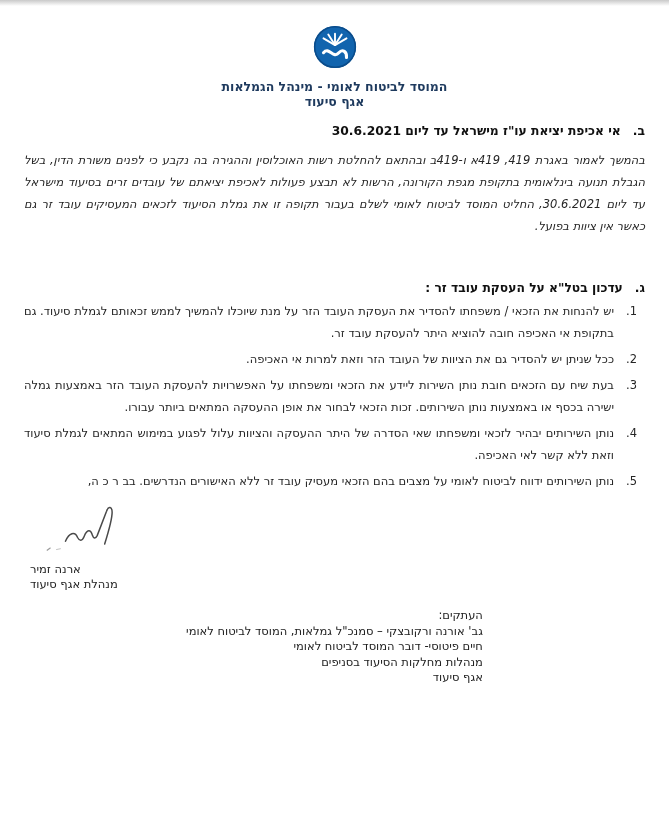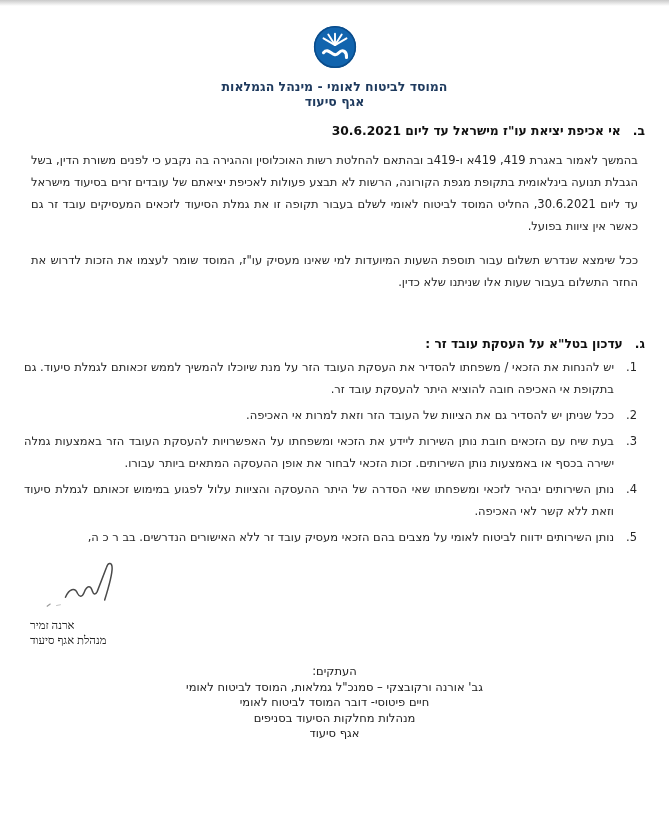--- a/index.html
+++ b/index.html
@@ -30,40 +30,40 @@
     color:#1e3a5e; line-height:15px;
   }
   .sec-heading {
     display:flex; gap:12px; font-weight:bold; font-size:12.3px;
     color:#111111;
   }
   .sec-heading.b { margin-top:15px; }
   .sec-heading.c { margin-top:44px; }
   .para {
     font-size:11.5px; line-height:22px; text-align:justify;
-    margin:7px;
+    margin:0;
+    font-style:italic;
   }
   .para.p1 { margin-top:11px; }
   .para.p2 { margin-top:12px; }
   .para.intro { margin-top:7px; }
   ol.items { list-style:none; margin:5px 0 0 0; padding:0 8px 0 0; }
   ol.items li {
     display:flex; gap:9px; font-size:11.5px; line-height:22px;
     margin-bottom:4px;
   }
   ol.items .num { flex:0 0 auto; min-width:14px; }
   ol.items .itxt { flex:1 1 auto; text-align:justify; }
   .sig-block { text-align:left; padding-left:2px; margin-top:10px; }
   .sig-name, .sig-role {
     text-align:left; font-size:11.5px; line-height:15px; color:#222;
     padding-left:4px;
-    font-family:Liberation Serif, serif;
   }
   .copies { margin-top:16px; text-align:center; }
-  .copies-inner { display:inline-block; text-align:center; }
+  .copies-inner { display:inline-block; text-align:right; }
   .copies div { font-size:11.5px; line-height:15.5px; color:#222; }
   .copies .copies-title { }
 </style>
 </head>
 <body>
 
 <div class="page">
   <div class="top-shade"></div>
 
   <div class="content">
@@ -87,21 +87,20 @@
 
     <div class="org-name">המוסד לביטוח לאומי - מינהל הגמלאות</div>
     <div class="org-dept">אגף סיעוד</div>
 
     <div class="sec-heading b">
       <span>ב.</span>
       <span>אי אכיפת יציאת עו"ז מישראל עד ליום 30.6.2021</span>
     </div>
 
     <p class="para p1">בהמשך לאמור באגרת 419, 419א ו-419ב ובהתאם להחלטת רשות האוכלוסין וההגירה בה נקבע כי לפנים משורת הדין, בשל הגבלת תנועה בינלאומית בתקופת מגפת הקורונה, הרשות לא תבצע פעולות לאכיפת יציאתם של עובדים זרים בסיעוד מישראל עד ליום 30.6.2021, החליט המוסד לביטוח לאומי לשלם בעבור תקופה זו את גמלת הסיעוד לזכאים המעסיקים עובד זר גם כאשר אין ציוות בפועל.</p>
-    <p class="para p2">ככל שימצא שנדרש תשלום עבור תוספת השעות המיועדות למי שאינו מעסיק עו"ז, המוסד שומר לעצמו את הזכות לדרוש את החזר התשלום בעבור שעות אלו שניתנו שלא כדין.</p>
 
     <div class="sec-heading c">
       <span>ג.</span>
       <span>עדכון בטל"א על העסקת עובד זר :</span>
     </div>
 
 
     <ol class="items">
       <li>
         <span class="num">1.</span>
@@ -110,21 +109,21 @@
       <li>
         <span class="num">2.</span>
         <span class="itxt">ככל שניתן יש להסדיר גם את הציוות של העובד הזר וזאת למרות אי האכיפה.</span>
       </li>
       <li>
         <span class="num">3.</span>
         <span class="itxt">בעת שיח עם הזכאים חובת נותן השירות ליידע את הזכאי ומשפחתו על האפשרויות להעסקת העובד הזר באמצעות גמלה ישירה בכסף או באמצעות נותן השירותים. זכות הזכאי לבחור את אופן ההעסקה המתאים ביותר עבורו.</span>
       </li>
       <li>
         <span class="num">4.</span>
-        <span class="itxt">נותן השירותים יבהיר לזכאי ומשפחתו שאי הסדרה של היתר ההעסקה והציוות עלול לפגוע במימוש זכאותם לגמלת סיעוד וזאת ללא קשר לאי האכיפה.</span>
+        <span class="itxt">נותן השירותים יבהיר לזכאי ומשפחתו שאי הסדרה של היתר ההעסקה והציוות עלול לפגוע במימוש המתאים לגמלת סיעוד וזאת ללא קשר לאי האכיפה.</span>
       </li>
       <li>
         <span class="num">5.</span>
         <span class="itxt">נותן השירותים ידווח לביטוח לאומי על מצבים בהם הזכאי מעסיק עובד זר ללא האישורים הנדרשים. בב ר כ ה,</span>
       </li>
     </ol>
 
     <div class="sig-block">
       <span>
         <svg viewBox="0 0 120 60" width="120" height="56" aria-hidden="true">

